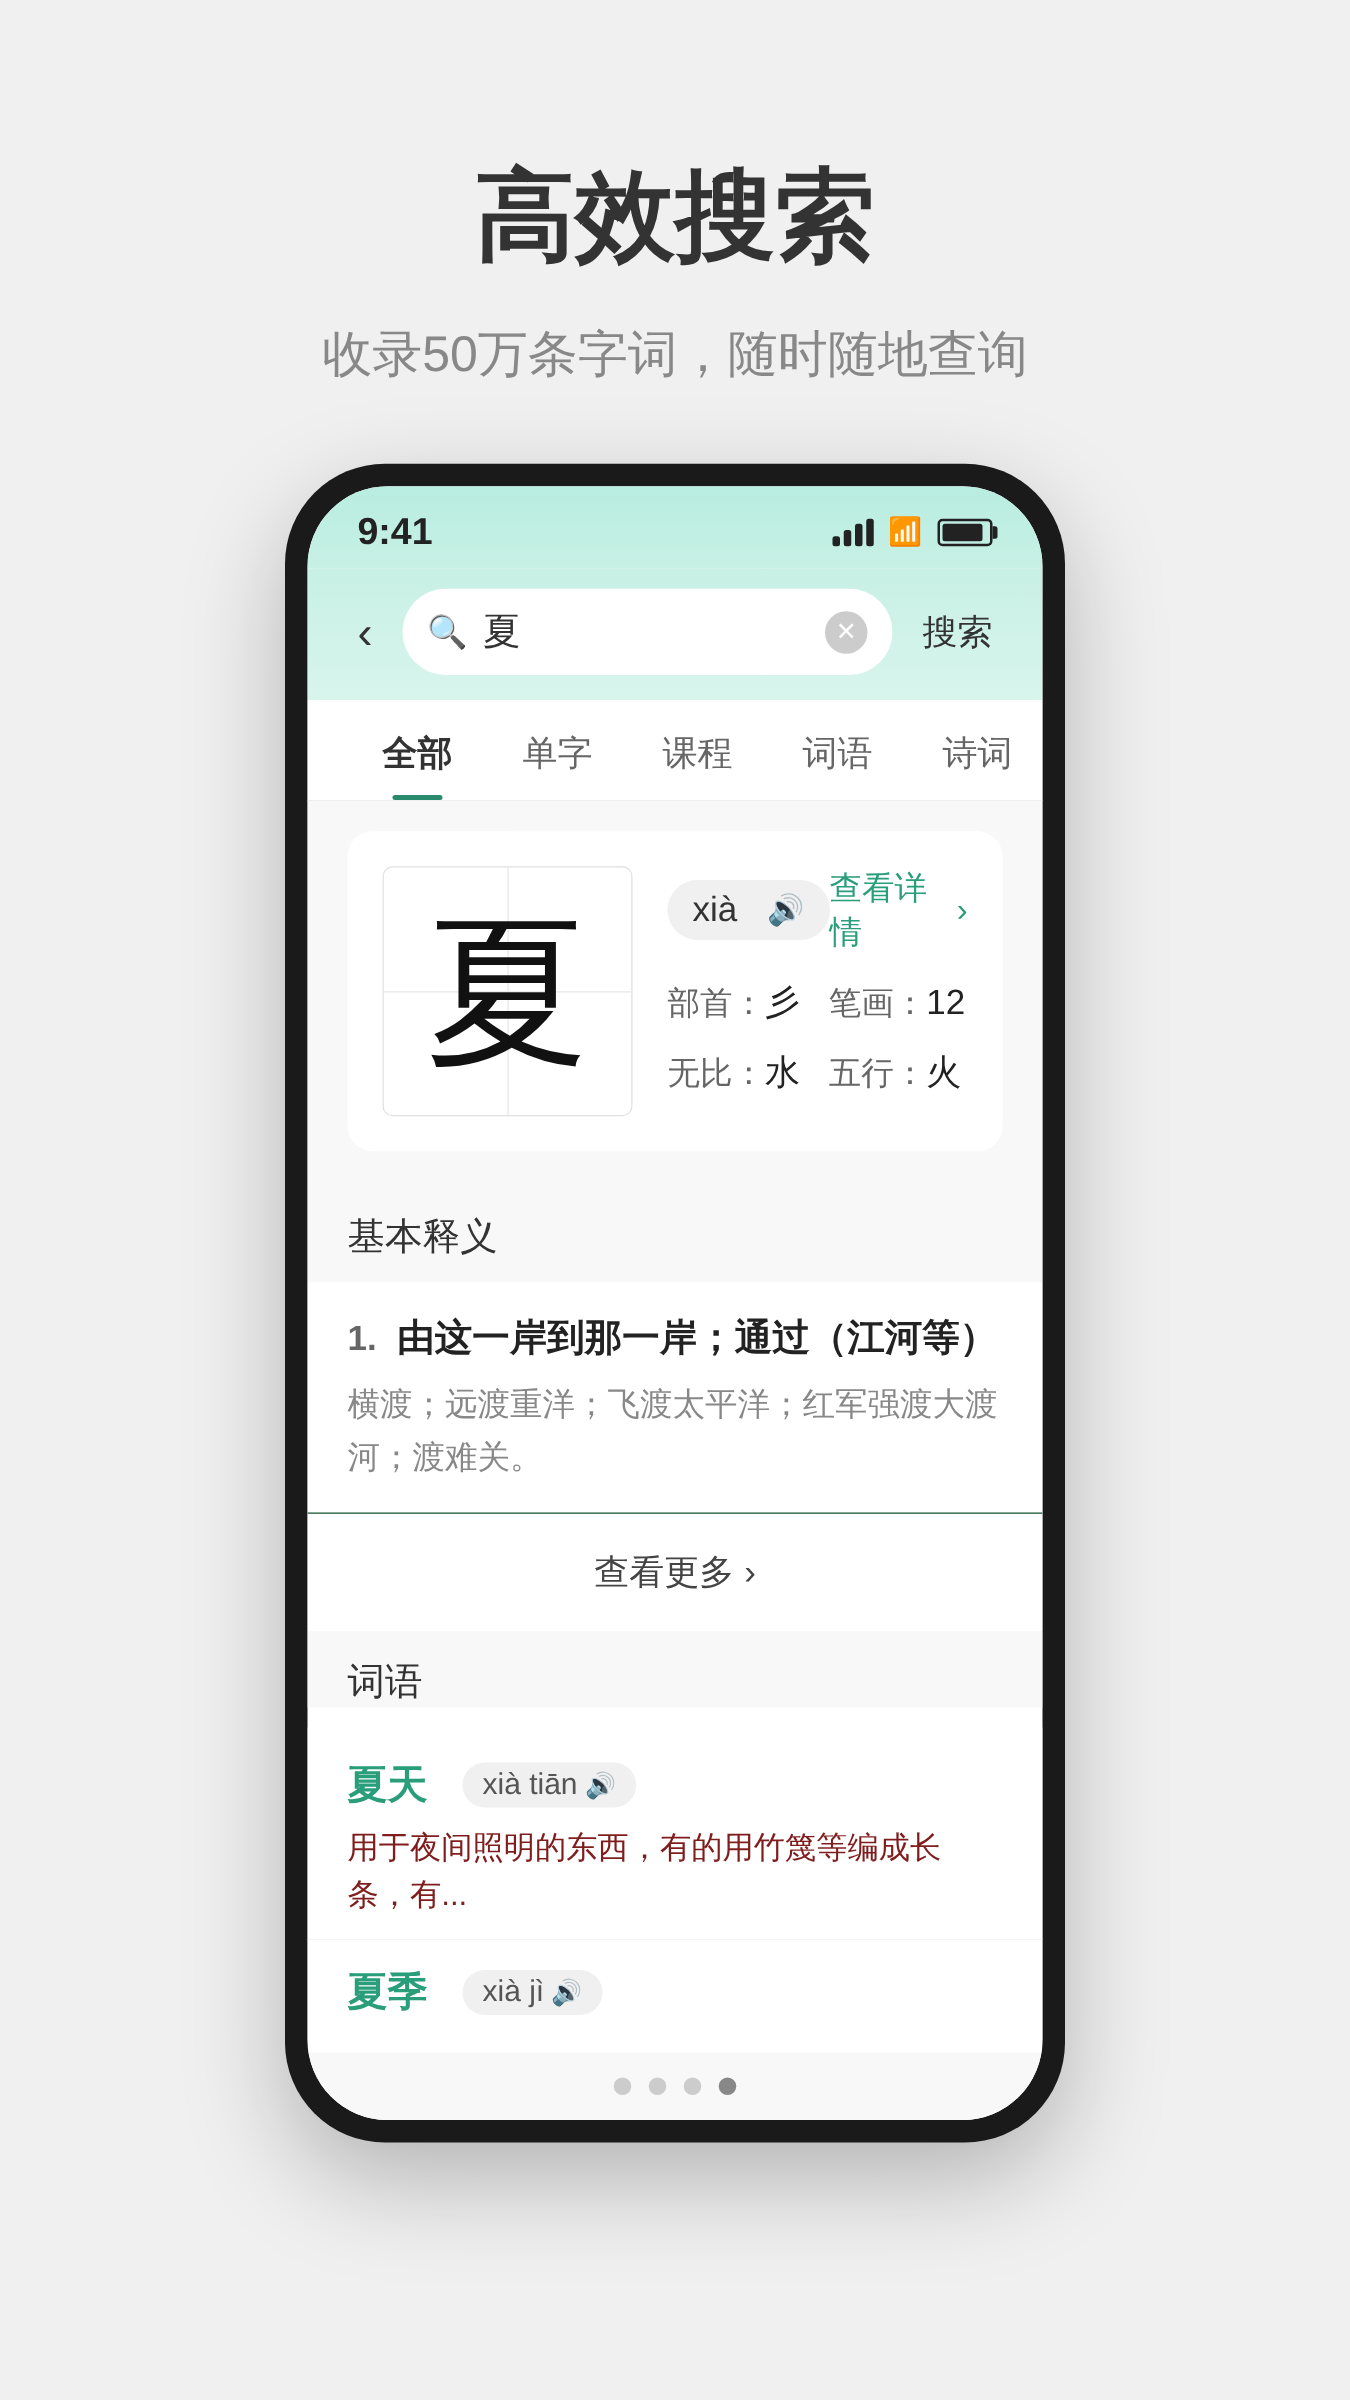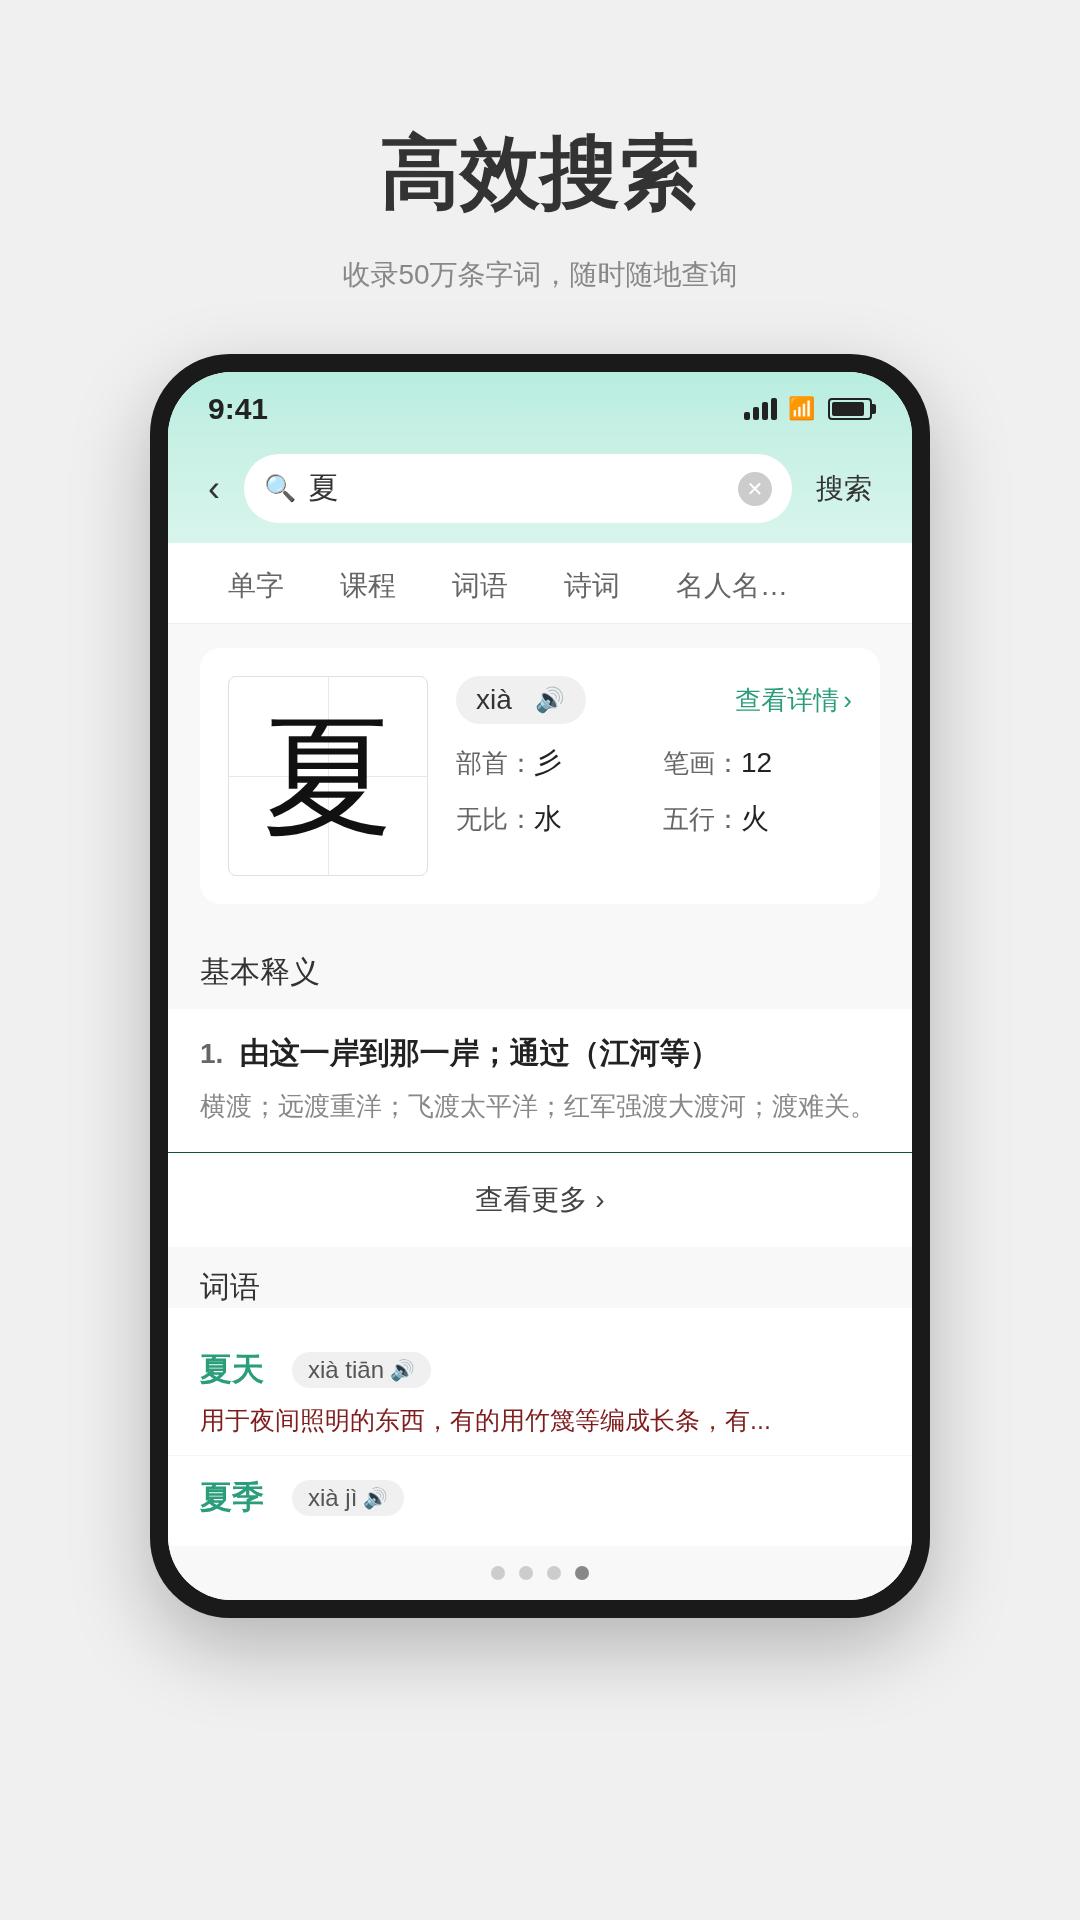--- a/index.html
+++ b/index.html
@@ -19,28 +19,28 @@
       text-align: center;
       padding: 120px 40px 60px;
     }
     .page-title {
       font-size: 80px;
       font-weight: 700;
       color: #333;
       margin-bottom: 28px;
     }
     .page-subtitle {
-      font-size: 28px;
+      font-size: 40px;
       color: #888;
       font-weight: 400;
     }
 
     
     .phone-mockup {
-      width: 780px;
+      width: 624px;
       background: #1a1a1a;
       border-radius: 80px;
       padding: 18px;
       box-shadow: 0 30px 80px rgba(0,0,0,0.25);
     }
     .phone-screen {
       background: #fff;
       border-radius: 64px;
       overflow: hidden;
       position: relative;
@@ -431,20 +431,21 @@
       <div class="back-btn">‹</div>
       <div class="search-box">
         <span class="search-icon">🔍</span>
         <span class="search-input-text">夏</span>
         <div class="search-clear">✕</div>
       </div>
       <div class="search-btn">搜索</div>
     </div>
 
     <div class="tab-bar">
+      <div class="tab-item active">全部</div>
       <div class="tab-item">单字</div>
       <div class="tab-item">课程</div>
       <div class="tab-item">词语</div>
       <div class="tab-item">诗词</div>
       <div class="tab-item">名人名…</div>
     </div>
 
     <div class="content-area">
 
       <div class="char-card">

